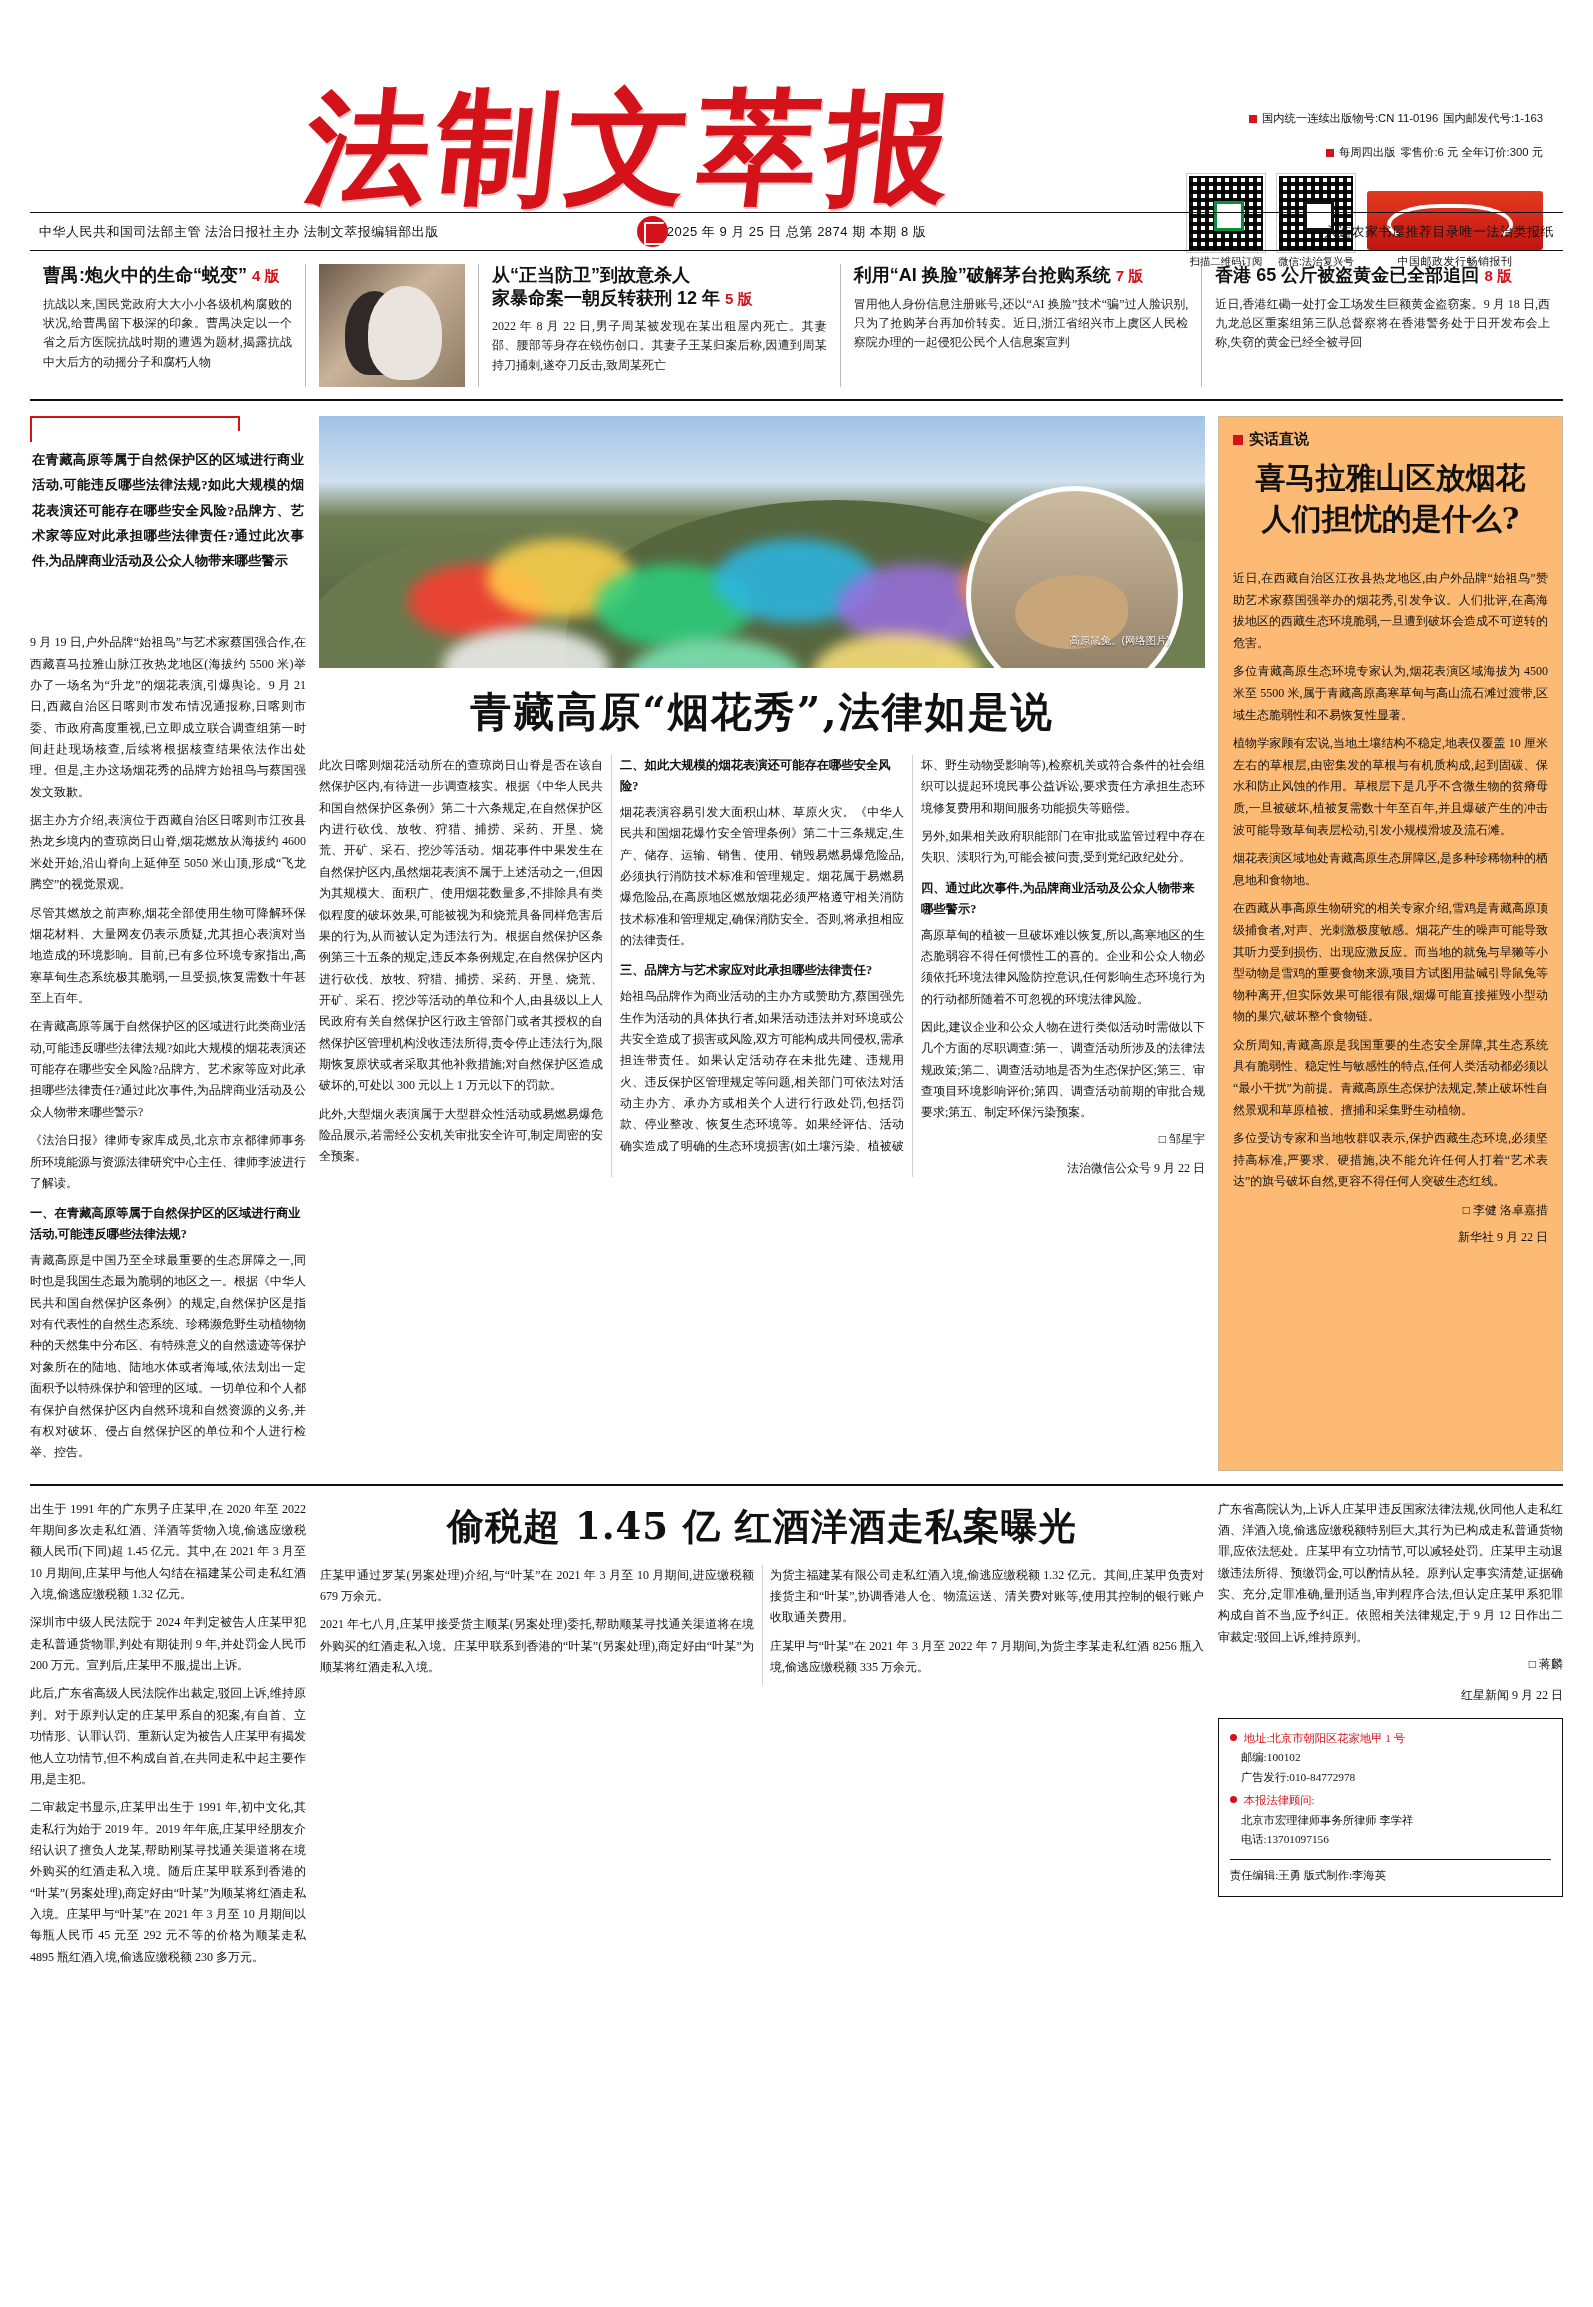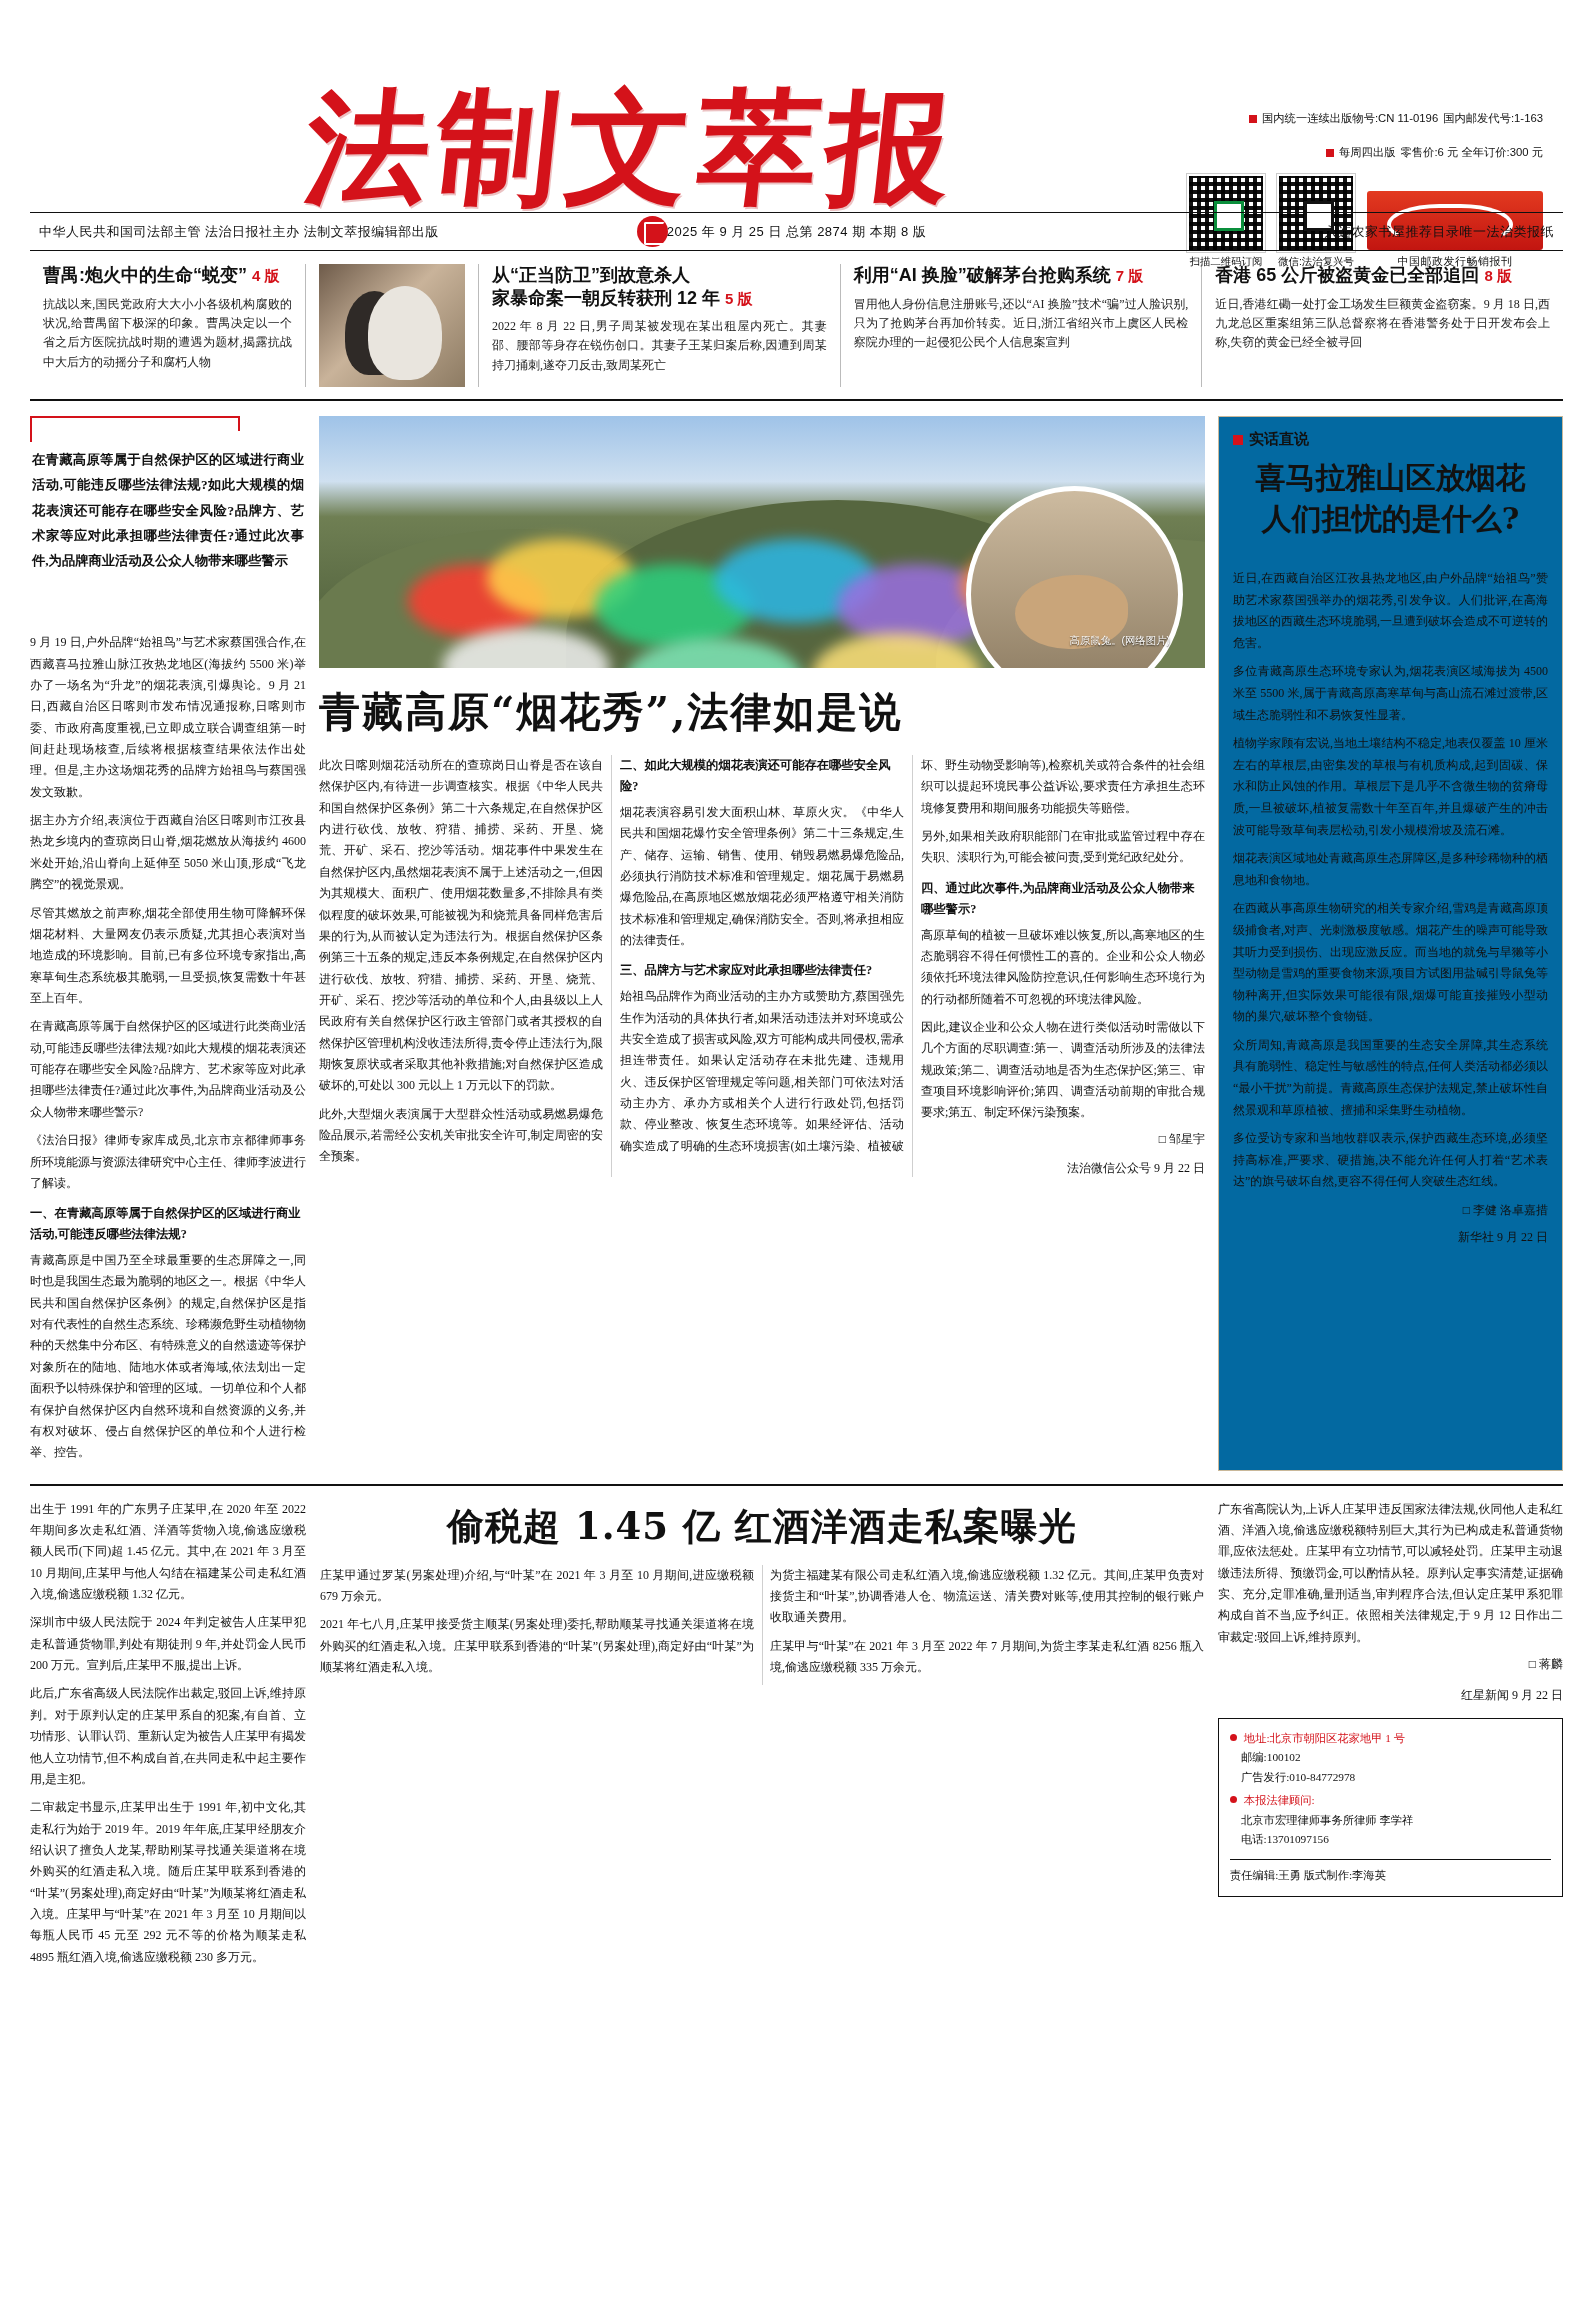--- a/index.html
+++ b/index.html
@@ -58,38 +58,38 @@
   .teaser-img::before{content:"";position:absolute;left:18%;top:22%;width:59px;height:84px;background:#2f2a27;border-radius:50% 50% 40% 40%;}
   .teaser-img::after{content:"";position:absolute;right:16%;top:18%;width:74px;height:94px;background:#e9e5de;border-radius:50% 50% 42% 42%;}
   .t1{flex:0 0 276px;}
   .tpair{display:flex;gap:9px;align-items:flex-start;}
   .tpair .txt{flex:1;}
 
   
   .mainwrap{display:flex;gap:13px;padding-top:15px;}
   .col-left{width:276px;}
   .col-center{flex:1;}
-  .col-right{width:345px;background:#0369a1;border:1px solid #c9b89a;box-sizing:border-box;padding:13px 14px;}
+  .col-right{width:345px;background:#fdba74;border:1px solid #c9b89a;box-sizing:border-box;padding:13px 14px;}
 
   .kicker{border:0;}
   .kicker-deco{width:207px;height:24px;border-top:2.5px solid #d4121a;border-left:2.5px solid #d4121a;position:relative;margin-bottom:2px;}
   .kicker-deco::after{content:"";position:absolute;right:-1px;top:-2.5px;width:2.5px;height:15px;background:#d4121a;}
   .kicker-text{font-size:13.3px;line-height:1.9;font-weight:700;text-align:justify;padding:3px 2px 0;}
   .bodytext{font-size:12px;line-height:1.78;text-align:justify;margin:0 0 7px;}
   .subhead{font-size:12.3px;font-weight:700;line-height:1.7;margin:9px 0 5px;}
 
   .hero-photo{width:100%;height:252px;position:relative;overflow:hidden;background:linear-gradient(180deg,#9fc3e8 0%,#cfe0f0 26%,#6f7f53 40%,#4a5a38 100%);}
   .hills{position:absolute;inset:0;}
   .hill{position:absolute;border-radius:50% 50% 0 0;}
   .smoke{position:absolute;border-radius:50%;filter:blur(7px);opacity:.85;}
   .pika{position:absolute;right:22px;bottom:-35px;width:207px;height:207px;border-radius:50%;border:5px solid #fff;overflow:hidden;background:linear-gradient(180deg,#cdbba0,#8b7a60);}
   .pika::after{content:"";position:absolute;left:44px;top:84px;width:113px;height:74px;background:#c9a57a;border-radius:55% 45% 50% 50%;}
   .pika-cap{position:absolute;right:35px;bottom:20px;color:#fff;font-size:10.4px;text-align:right;line-height:1.35;font-family:"Liberation Sans",sans-serif;text-shadow:0 0.5px 1.5px rgba(0,0,0,.8);}
 
-  .hero-title{font-size:41px;font-weight:700;letter-spacing:2px;margin:17px 0 15px;font-family:"DejaVu Serif",serif;}
+  .hero-title{font-size:41px;font-weight:700;text-align:center;letter-spacing:2px;margin:17px 0 15px;font-family:"DejaVu Serif",serif;}
 
   .three-col{column-count:3;column-gap:17px;column-rule:0.5px solid #cfcfcf;}
   .sig{text-align:right;font-size:12px;margin-top:6px;}
 
   
   .rc-flag{display:flex;align-items:center;gap:6px;margin-bottom:9px;}
   .rc-flag .sq{width:10px;height:10px;background:#d4121a;}
   .rc-flag .tt{font-size:15px;font-weight:700;font-family:"Liberation Sans",sans-serif;}
   .rc-title{font-size:30px;font-weight:700;line-height:1.35;margin:5px 0 29px;text-align:center;font-family:"DejaVu Serif",serif;}
   .rc-body p{font-size:12px;line-height:1.8;text-align:justify;margin:0 0 7px;}

